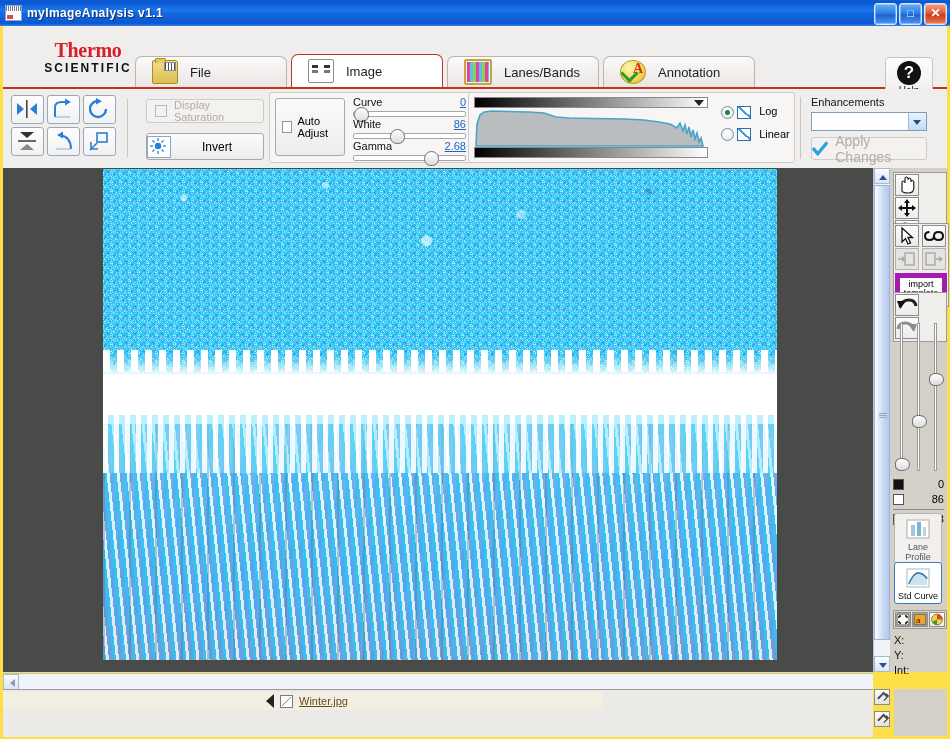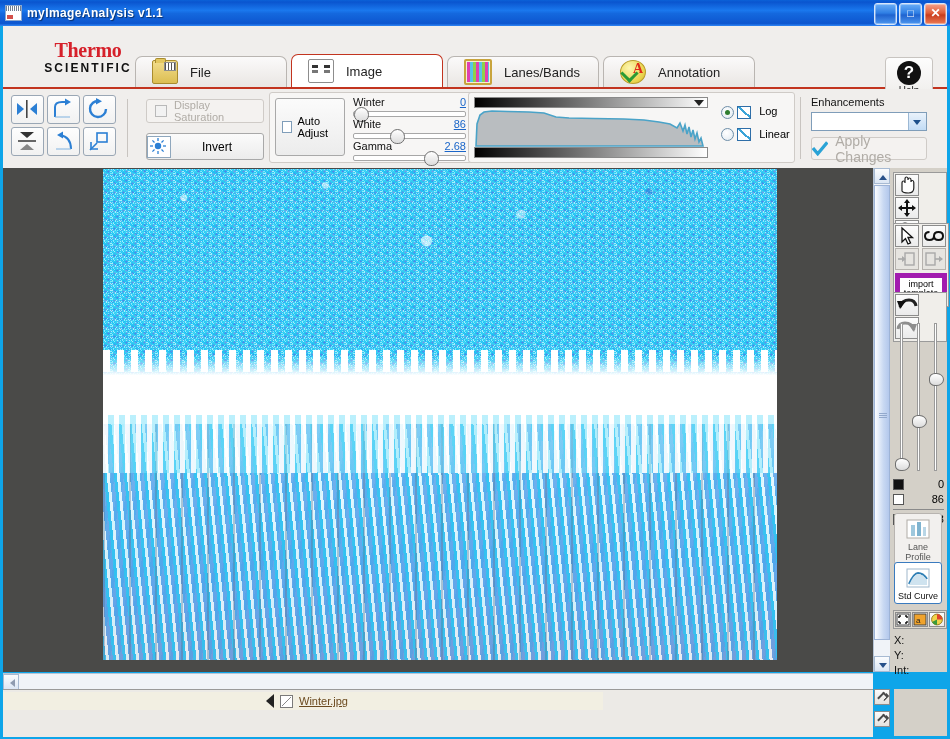--- a/index.html
+++ b/index.html
@@ -1,17 +1,17 @@
 <!DOCTYPE html>
 <html><head>
 <meta charset="utf-8">
 <style>
   html,body{margin:0;padding:0;}
   body{width:950px;height:739px;overflow:hidden;font-family:"Liberation Sans",sans-serif;font-size:11px;background:#0a4fcd;}
-  .app{position:relative;width:950px;height:739px;background:#0ea5e9;}
+  .app{position:relative;width:950px;height:739px;background:#fde047;}
 
   
   .titlebar{position:absolute;left:0;top:0;width:950px;height:26px;
     background:linear-gradient(to bottom,#0b61d8 0%,#0a55cf 8%,#1a78ee 40%,#1468de 52%,#0d56cf 90%,#2f86f5 100%);
     display:flex;align-items:center;}
   .tb-icon{width:15px;height:14px;margin-left:5px;margin-right:5px;background:#fff;border:1px solid #8aa7cf;position:relative;overflow:hidden;}
   .tb-icon:before{content:"";position:absolute;left:0;top:0;width:100%;height:5px;background:repeating-linear-gradient(to right,#6f7f93 0 1px,#fff 1px 2px);}
   .tb-icon:after{content:"";position:absolute;left:1px;bottom:1px;width:6px;height:4px;background:#d4504a;}
   .tb-title{color:#fff;font-weight:bold;font-size:12px;letter-spacing:.4px;text-shadow:1px 1px 1px rgba(0,0,0,.5);}
   .wbtns{position:absolute;right:3px;top:3px;display:flex;gap:2px;}
@@ -296,21 +296,21 @@
     </div>
 
     <div class="grpbox" style="left:266px;top:3px;width:203px;height:69px;">
       <div style="position:absolute;left:5px;top:5px;width:70px;height:58px;border:1px solid #a9a9a9;border-radius:3px;
                   background:linear-gradient(to bottom,#fbfbfb,#ececec);display:flex;align-items:center;padding-left:6px;box-sizing:border-box;">
         <span class="chk"></span>
         <span style="margin-left:5px;font-size:11px;">Auto Adjust</span>
       </div>
 
       <div class="sliderow" style="left:83px;top:3px;width:113px;">
-        <span class="sl-label">Winter</span>
+        <span class="sl-label">Curve</span>
         <span class="sl-val">0</span>
         <div class="track">
             <span class="thumb" style="left:0px;"></span>
           </div>
       </div>
       <div class="sliderow" style="left:83px;top:25px;width:113px;">
         <span class="sl-label">White</span>
         <span class="sl-val">86</span>
         <div class="track">
             <span class="thumb" style="left:36px;"></span>

